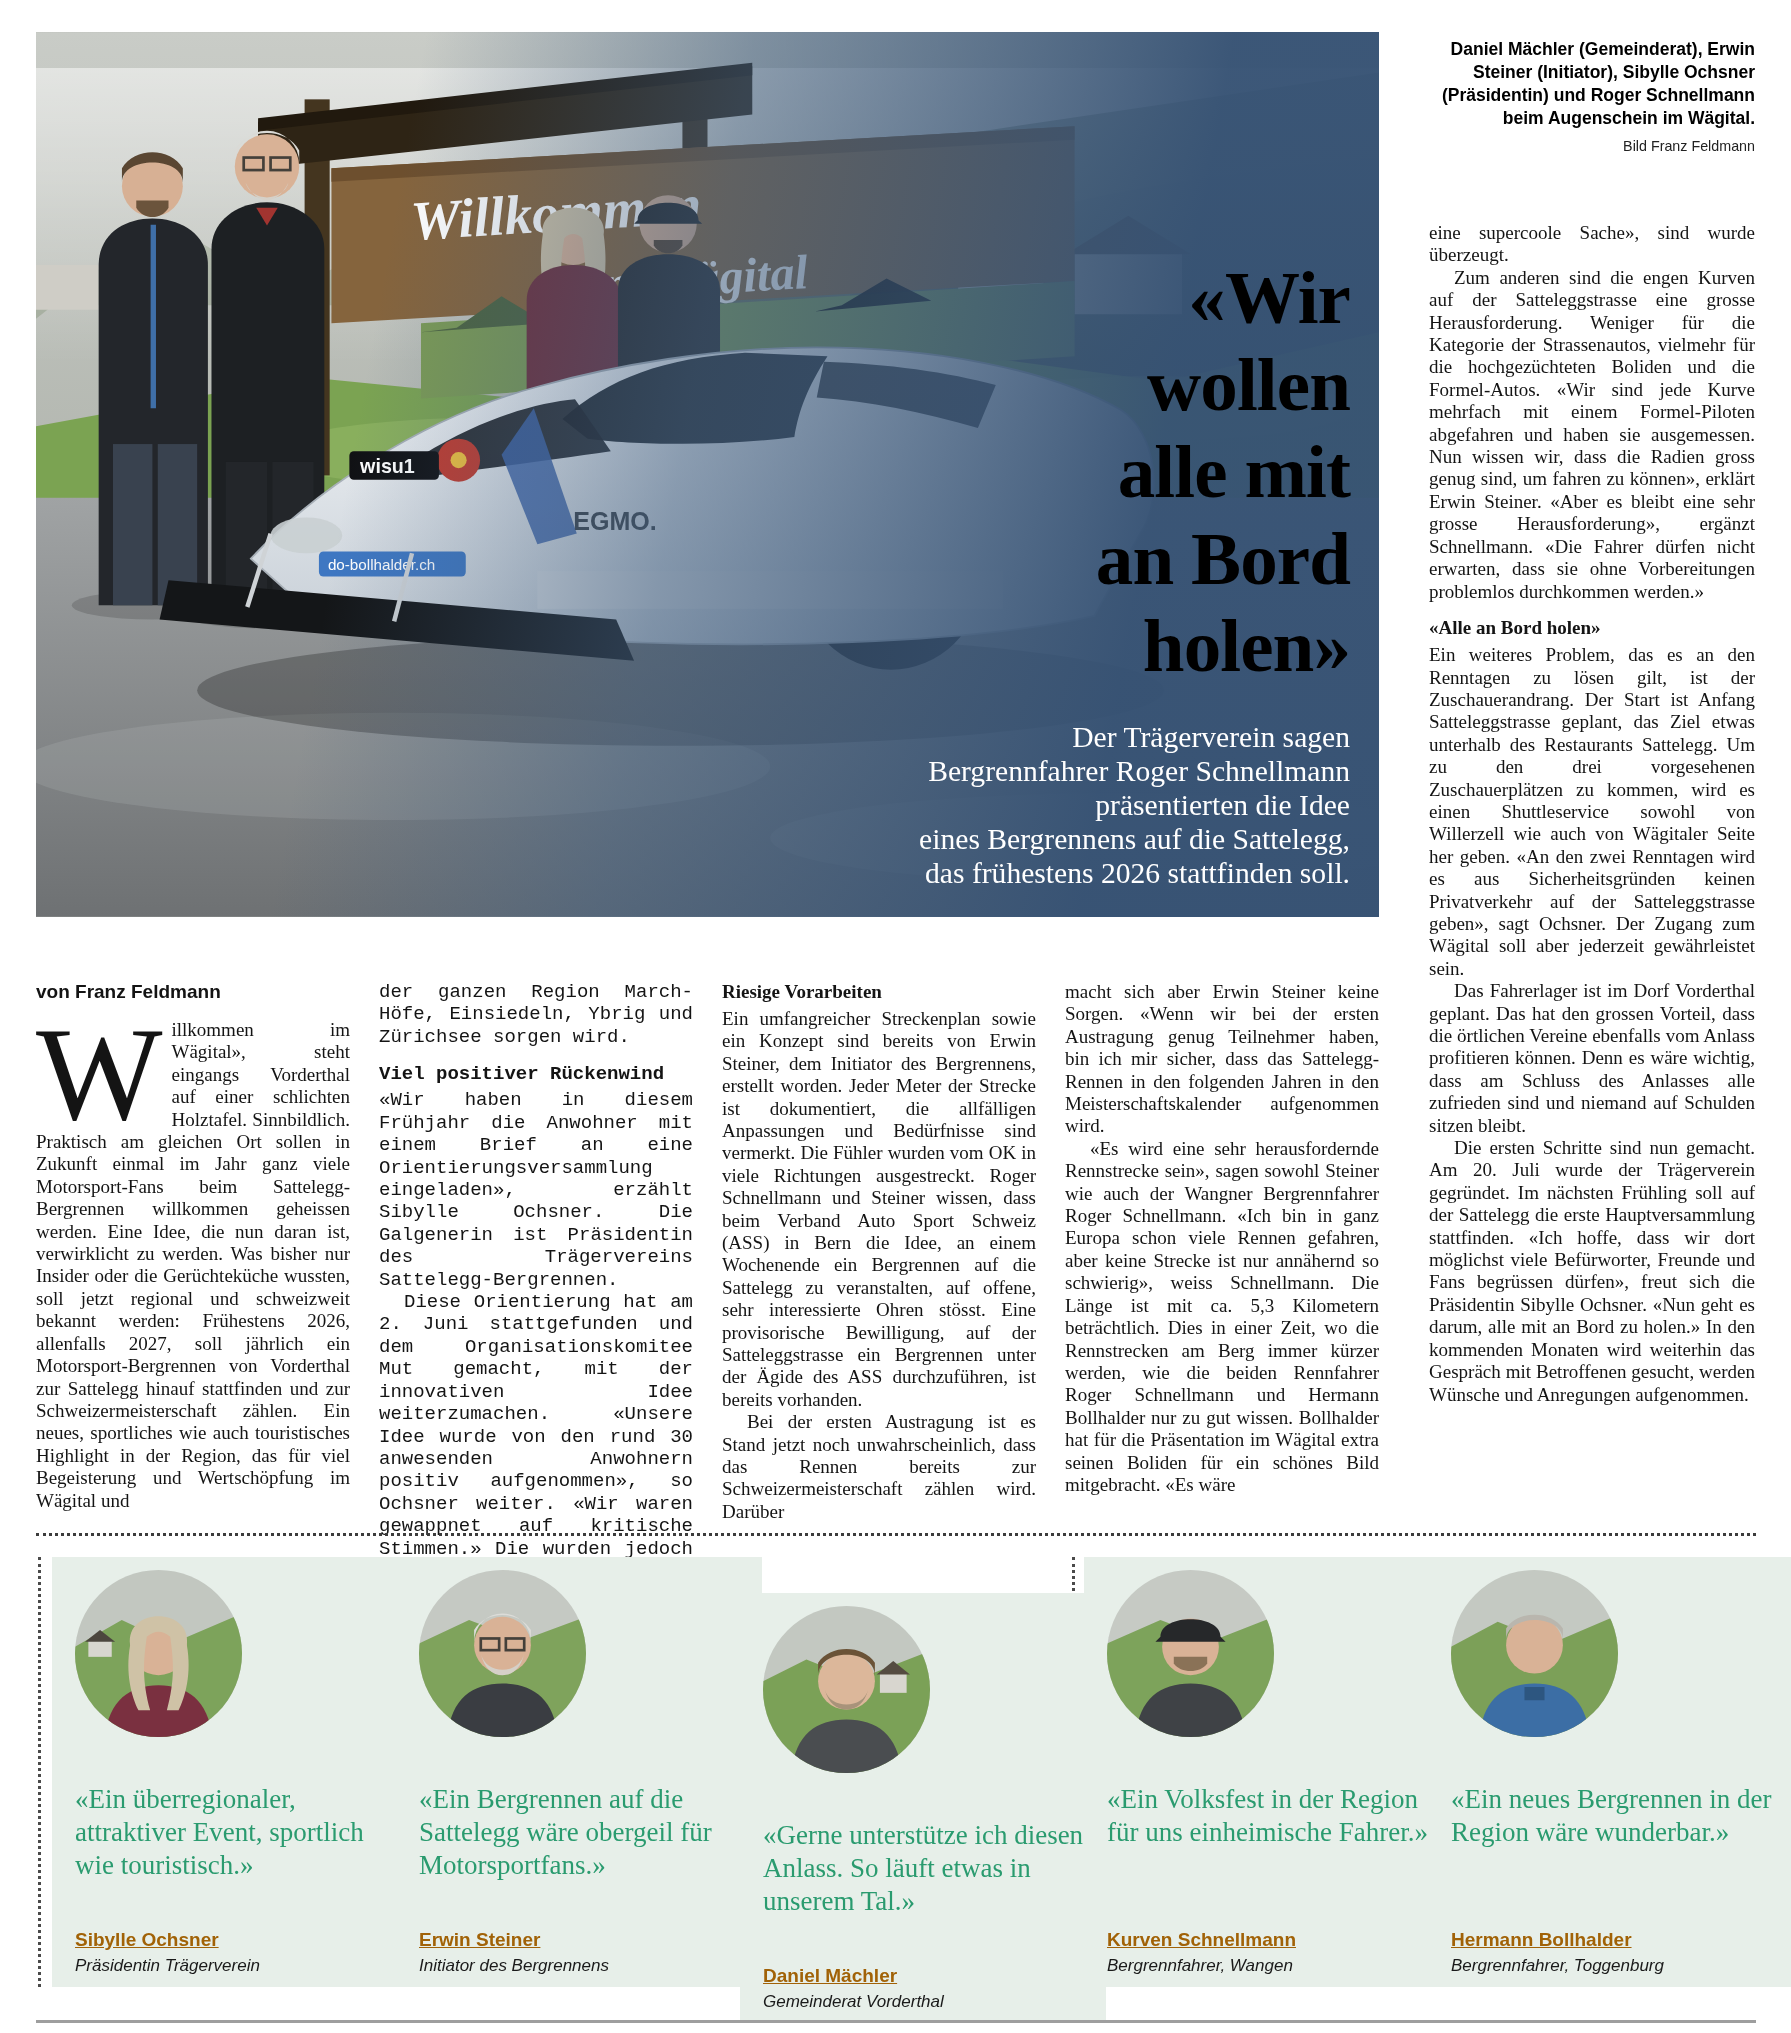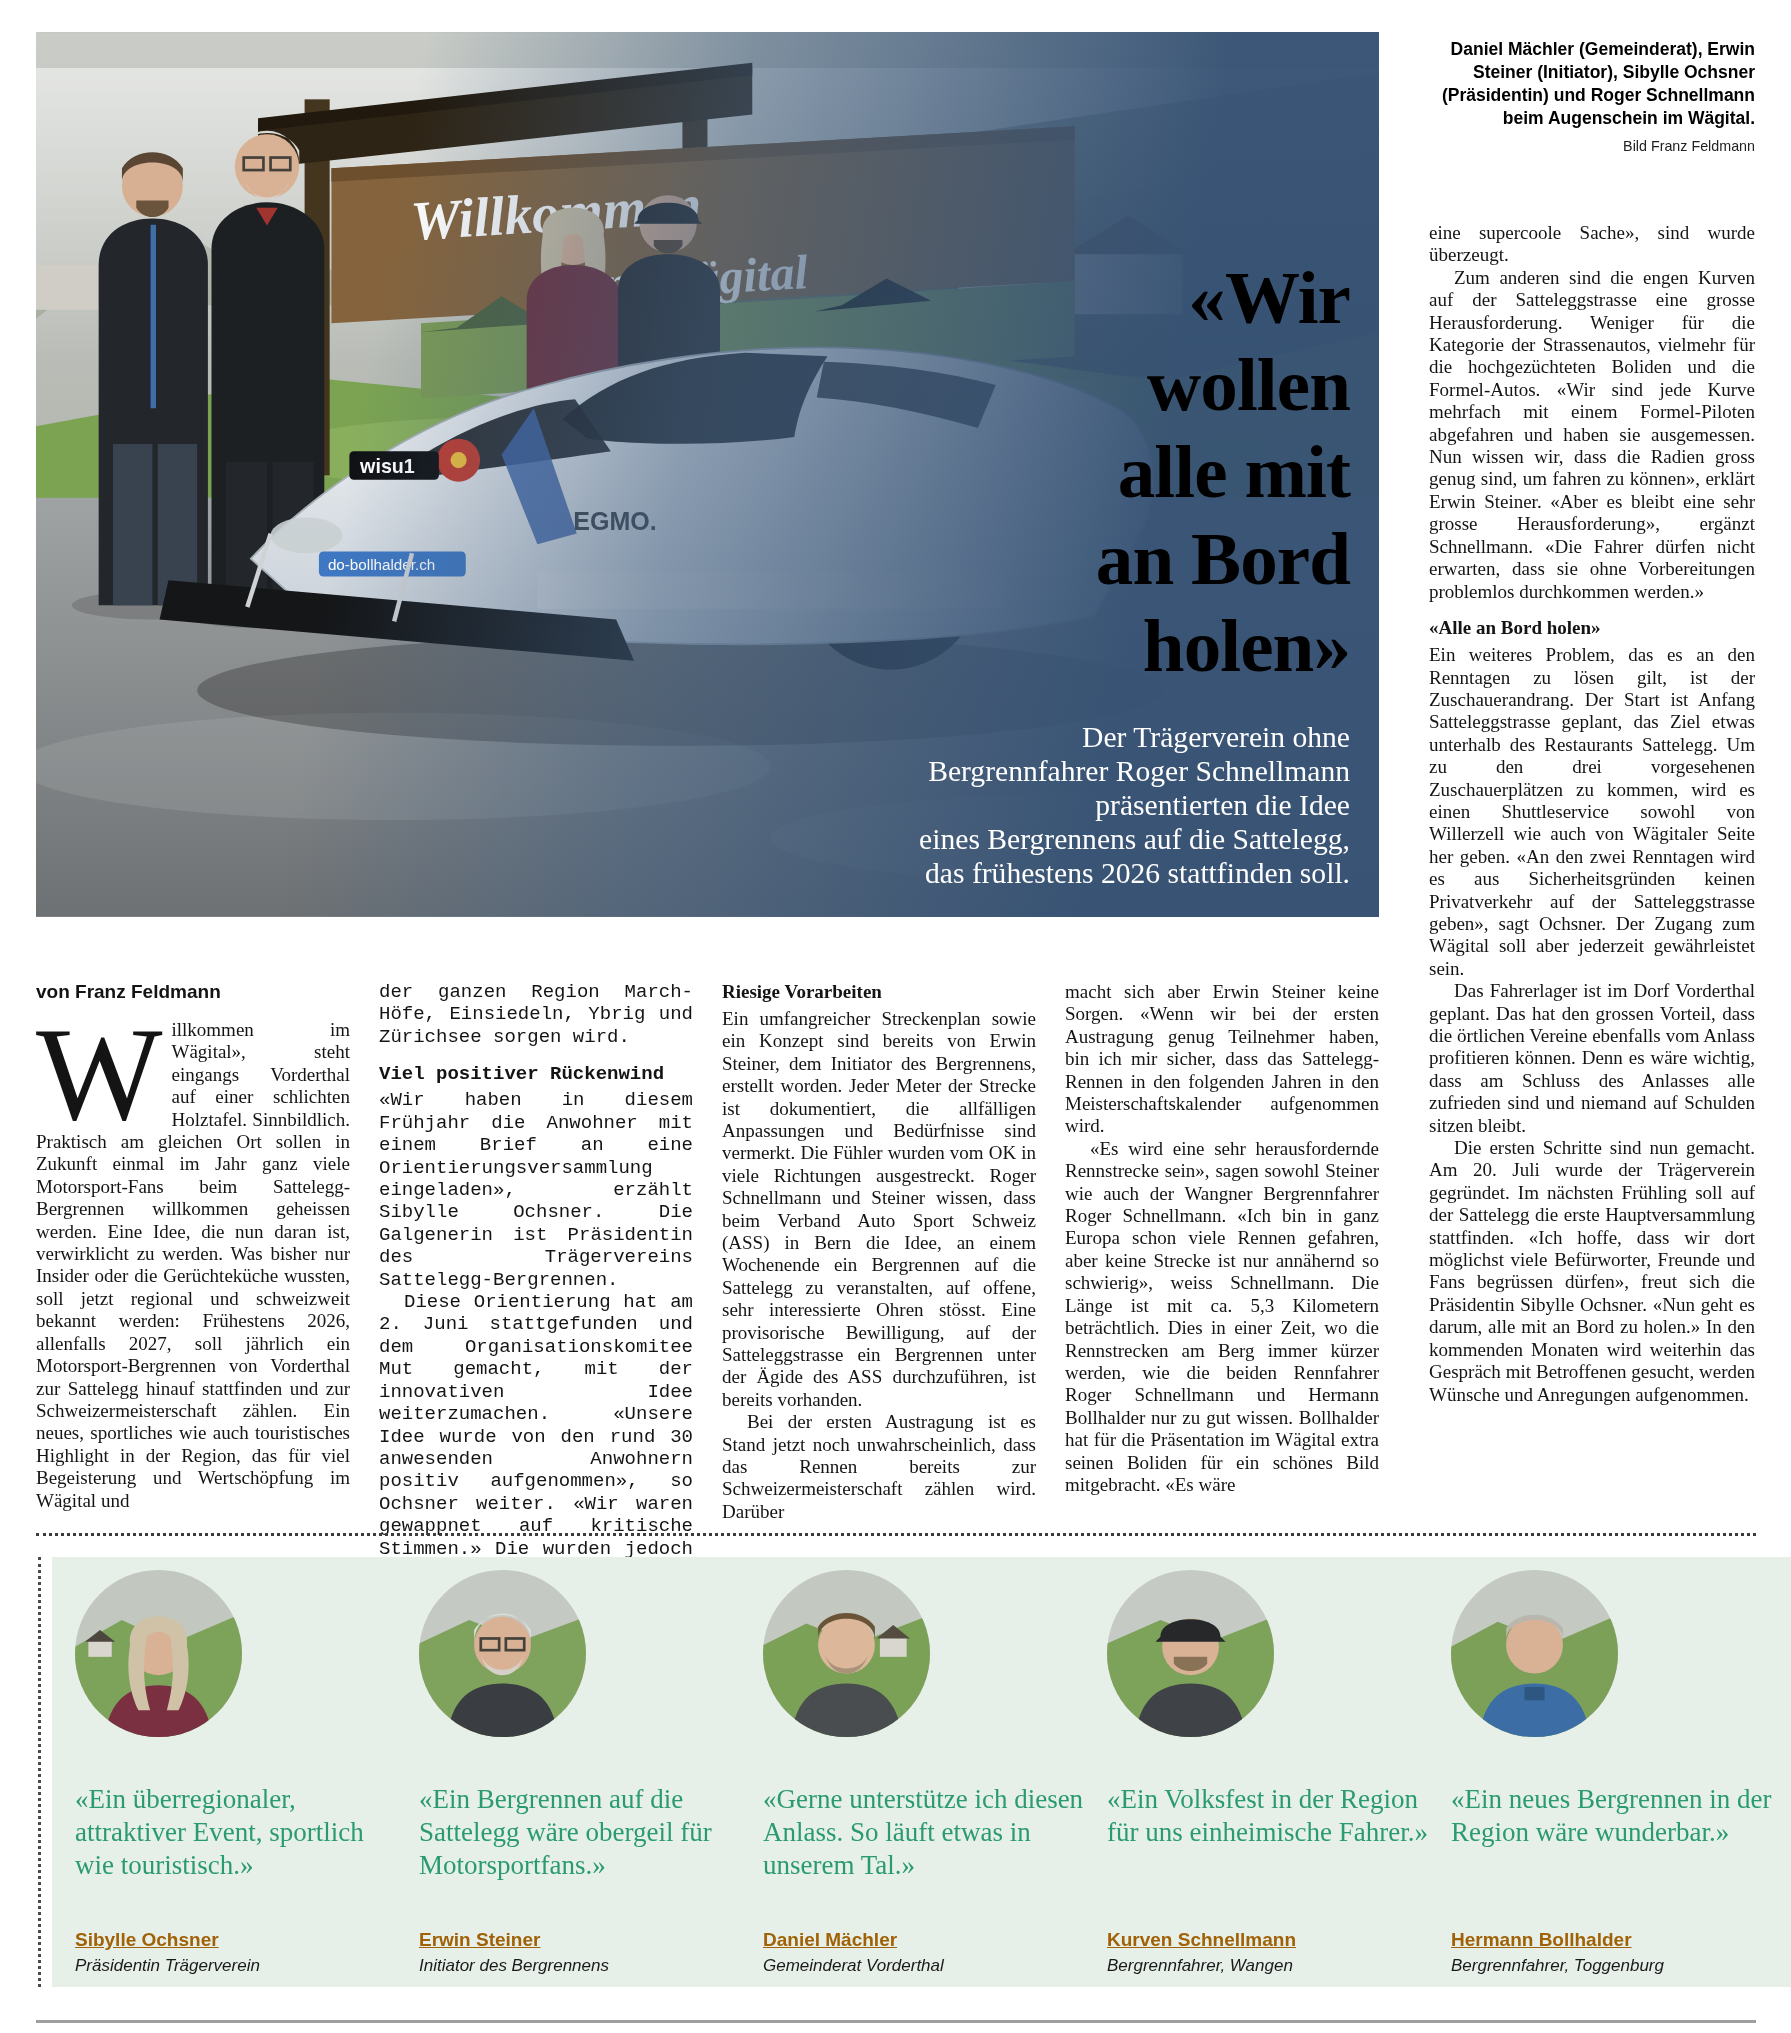--- a/index.html
+++ b/index.html
@@ -176,21 +176,21 @@
     <div class="photo-overlay"></div>
 
     <div class="headline">
       <div>«Wir</div>
       <div>wollen</div>
       <div>alle mit</div>
       <div>an Bord</div>
       <div>holen»</div>
     </div>
     <div class="subheadline">
-      <div>Der Trägerverein ohne</div>
+      <div>Der Trägerverein sagen</div>
       <div>Bergrennfahrer Roger Schnellmann</div>
       <div>präsentierten die Idee</div>
       <div>eines Bergrennens auf die Sattelegg,</div>
       <div>das frühestens 2026 stattfinden soll.</div>
     </div>
   </div>
 
   <div class="caption">
     <div>Daniel Mächler (Gemeinderat), Erwin Steiner (Initiator), Sibylle Ochsner (Präsidentin) und Roger Schnellmann beim Augenschein im Wägital.</div>
     <div class="credit">Bild Franz Feldmann</div>
@@ -265,21 +265,21 @@
           <path d="M37,50 C40,63 60,63 63,50 C61,59 56,63 50,63 C44,63 39,59 37,50 Z" fill="#d5d0c8"></path>
           <rect x="37" y="41" width="11" height="7" fill="none" stroke="#44403a" stroke-width="1.6"></rect>
           <rect x="52" y="41" width="11" height="7" fill="none" stroke="#44403a" stroke-width="1.6"></rect>
         </svg>
     </div>
     <div class="quote">«Ein Bergrennen auf die Sattelegg wäre obergeil für Motorsportfans.»</div>
     <div class="qname">Erwin Steiner</div>
     <div class="qrole">Initiator des Bergrennens</div>
   </div>
 
-  <div class="quotebox" style="left:740px;">
+  <div class="quotebox" style="left:740px;margin-top:36px;">
     <div class="portrait">
       <svg viewBox="0 0 100 100">
           <rect width="100" height="100" fill="#c3c8c1"></rect>
           <path d="M0,45 L26,32 L56,44 L100,27 L100,100 L0,100 Z" fill="#7ba157"></path>
           <rect x="70" y="40" width="16" height="12" fill="#d8d6cf"></rect>
           <polygon points="68,41 78,33 88,41" fill="#554c41"></polygon>
           <path d="M17,100 C19,77 32,68 50,68 C68,68 81,77 83,100 Z" fill="#4a4d50"></path>
           <circle cx="50" cy="45" r="17" fill="#dcb79a"></circle>
           <path d="M33,42 C33,25 67,25 67,42 L67,34 C60,23 40,23 33,34 Z" fill="#6b5337"></path>
           <path d="M37,50 C40,62 60,62 63,50 C61,58 56,62 50,62 C44,62 39,58 37,50 Z" fill="#a8937a"></path>

